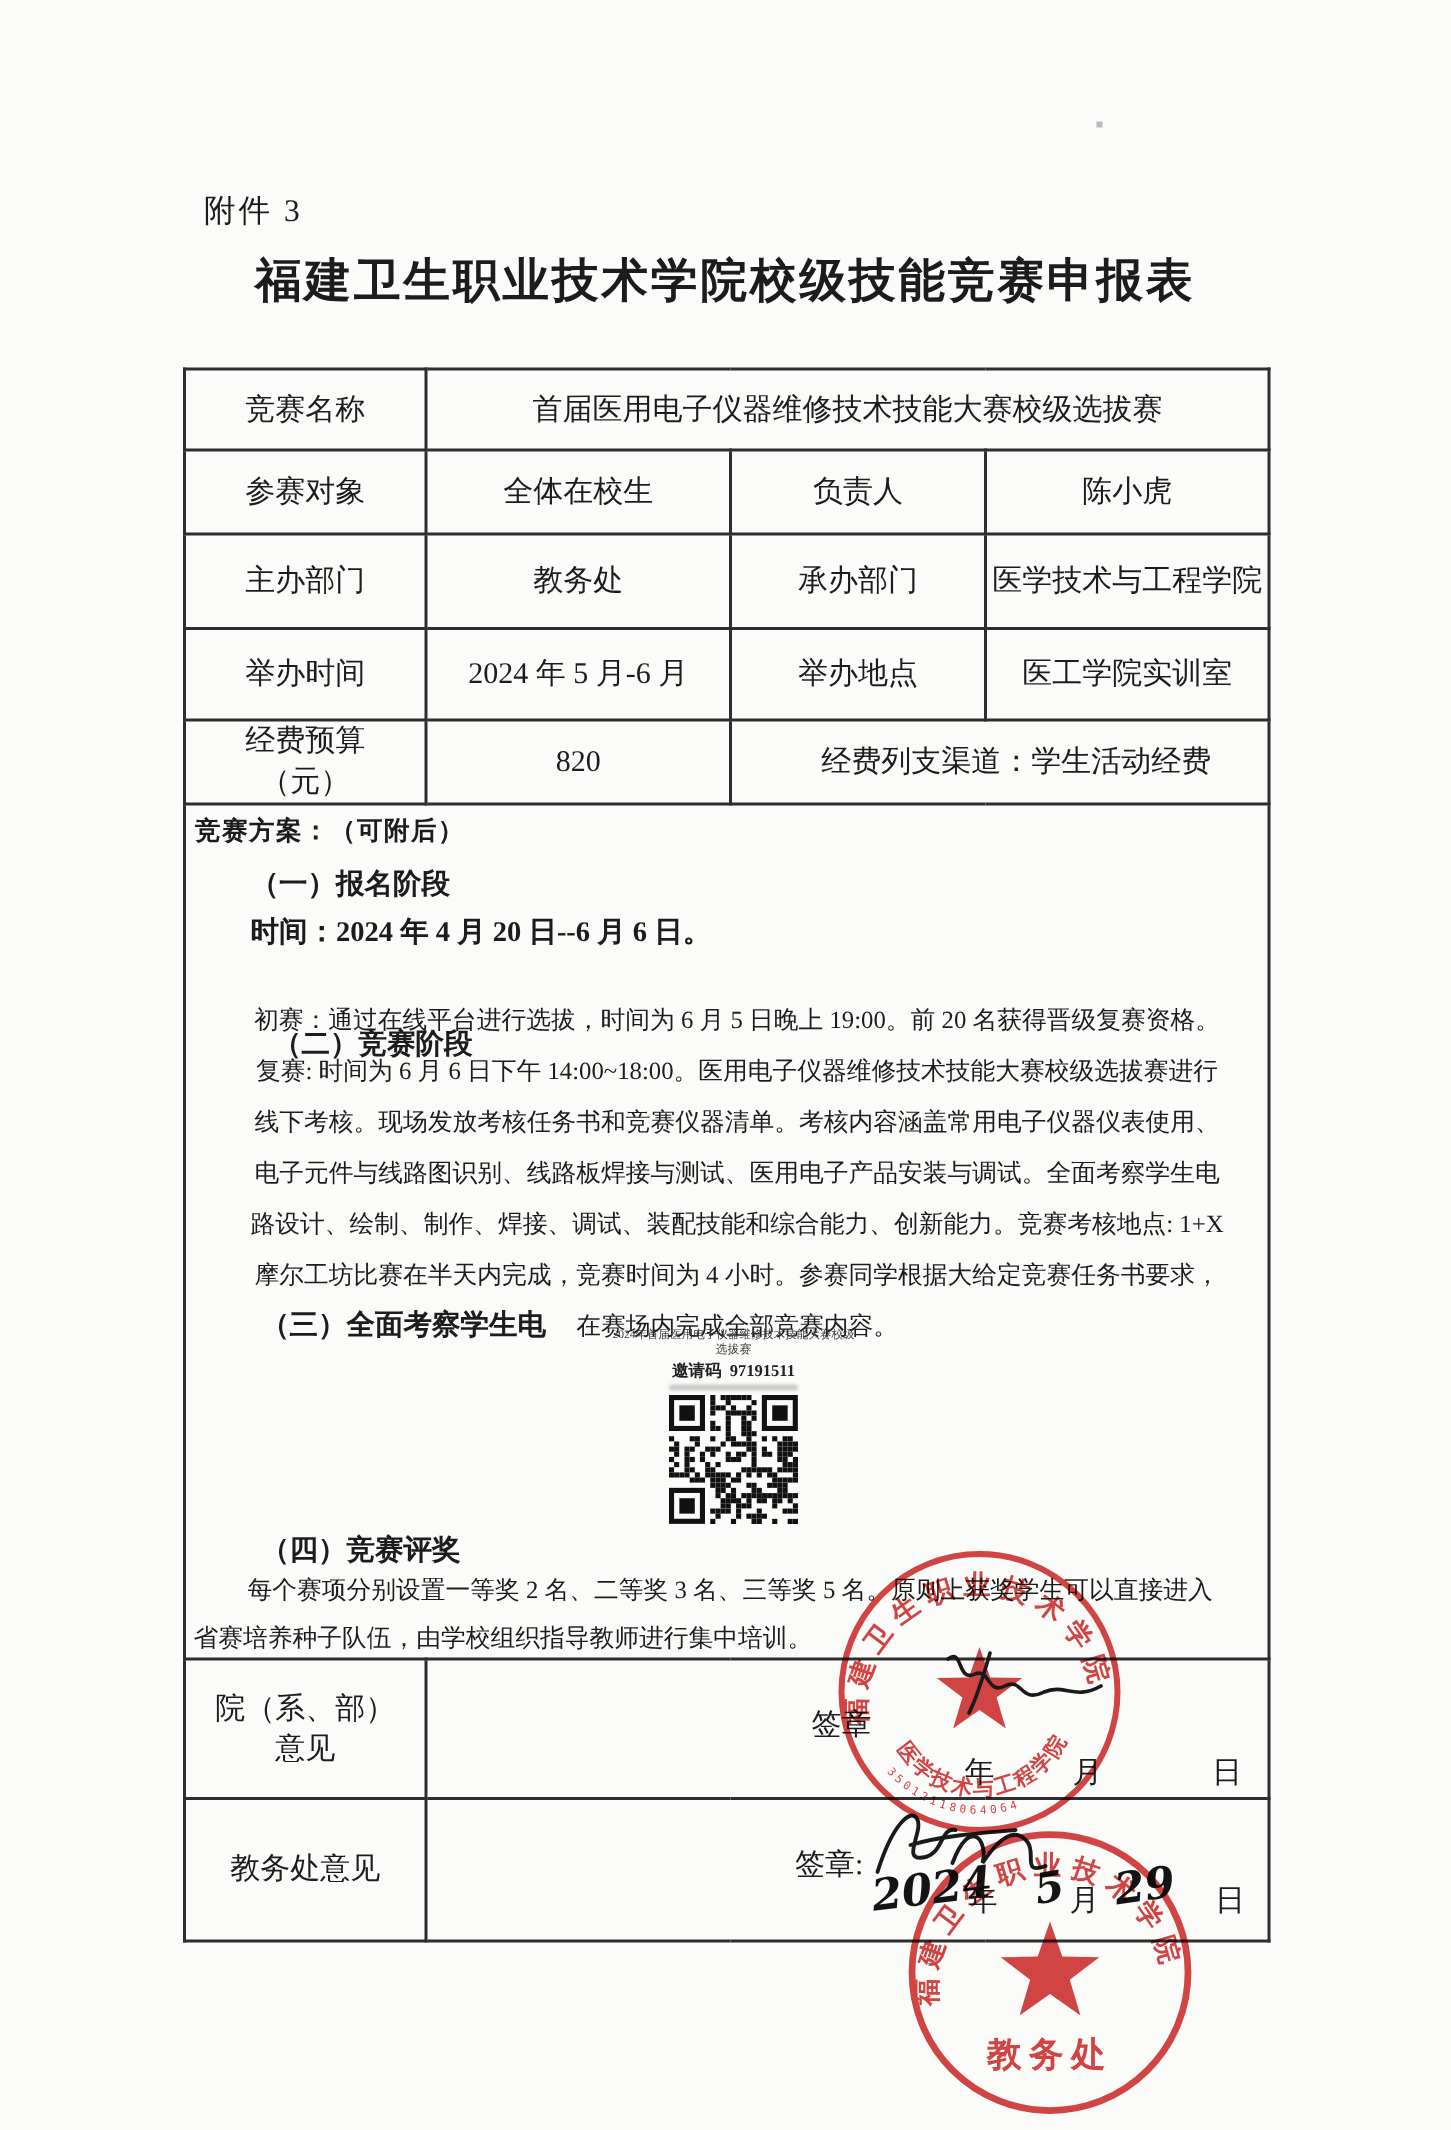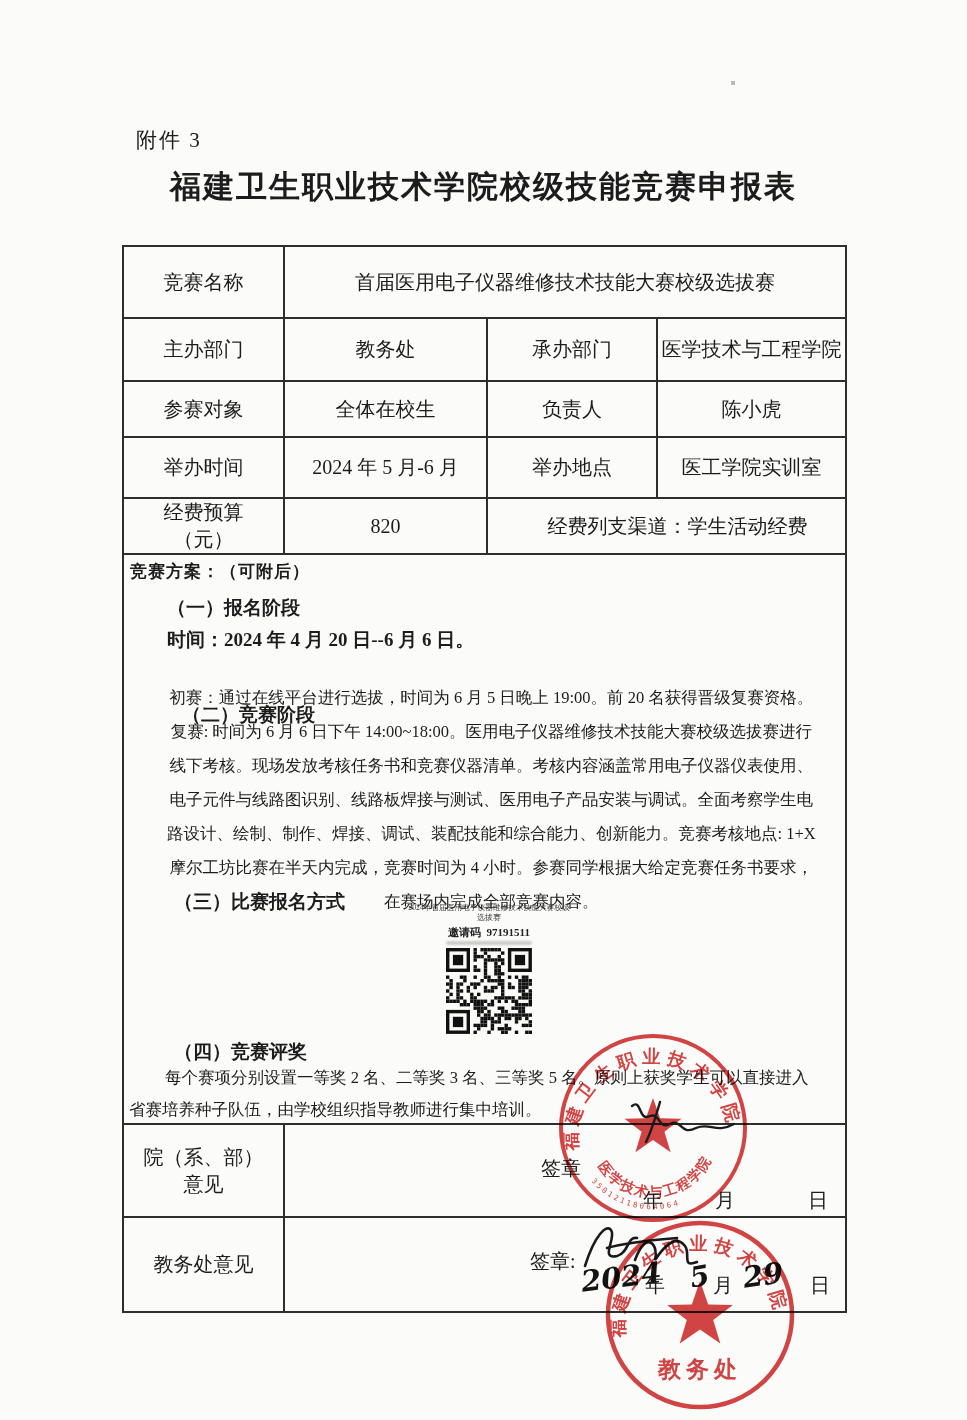--- a/index.html
+++ b/index.html
@@ -46,35 +46,35 @@
 <div class="abs title">福建卫生职业技术学院校级技能竞赛申报表</div>
 
 <table class="form">
   <colgroup>
       <col style="width:161px">
       <col style="width:203px">
       <col style="width:170px">
       <col style="width:189px">
     </colgroup>
   <tbody>
-      <tr style="height:72px">
+      <tr style="height:54px">
     <td>竞赛名称</td>
     <td colspan="3">首届医用电子仪器维修技术技能大赛校级选拔赛</td>
+  </tr>
+  <tr style="height:56px">
+    <td>参赛对象</td>
+    <td>全体在校生</td>
+    <td>负责人</td>
+    <td>陈小虎</td>
   </tr>
   <tr style="height:63px">
     <td>主办部门</td>
     <td>教务处</td>
     <td>承办部门</td>
     <td>医学技术与工程学院</td>
-  </tr>
-  <tr style="height:56px">
-    <td>参赛对象</td>
-    <td>全体在校生</td>
-    <td>负责人</td>
-    <td>陈小虎</td>
   </tr>
   <tr style="height:61px">
     <td>举办时间</td>
     <td>2024 年 5 月-6 月</td>
     <td>举办地点</td>
     <td>医工学院实训室</td>
   </tr>
   <tr style="height:54px">
     <td>
       <div>经费预算</div>
@@ -91,21 +91,21 @@
       <div class="plan-block h-bold" style="left:58px;top:102px;margin-top:45px;">（二）竞赛阶段</div>
       <div class="plan-block" style="left:43px;top:126px;">
         <div class="body-line">初赛：通过在线平台进行选拔，时间为 6 月 5 日晚上 19:00。前 20 名获得晋级复赛资格。</div>
         <div class="body-line">复赛: 时间为 6 月 6 日下午 14:00~18:00。医用电子仪器维修技术技能大赛校级选拔赛进行</div>
         <div class="body-line">线下考核。现场发放考核任务书和竞赛仪器清单。考核内容涵盖常用电子仪器仪表使用、</div>
         <div class="body-line">电子元件与线路图识别、线路板焊接与测试、医用电子产品安装与调试。全面考察学生电</div>
         <div class="body-line">路设计、绘制、制作、焊接、调试、装配技能和综合能力、创新能力。竞赛考核地点: 1+X</div>
         <div class="body-line">摩尔工坊比赛在半天内完成，竞赛时间为 4 小时。参赛同学根据大给定竞赛任务书要求，</div>
         <div class="body-line">在赛场内完成全部竞赛内容。</div>
       </div>
-      <div class="plan-block h-bold" style="left:50px;top:334px;">（三）比赛报名方式</div>
+      <div class="plan-block h-bold" style="left:50px;top:334px;">（三）全面考察学生电</div>
       <div class="qr-wrap">
         <div class="qr-cap1">2024年首届医用电子仪器维修技术技能大赛校级</div>
         <div class="qr-cap2">选拔赛</div>
         <div class="qr-invite">
           <span>邀请码</span>&nbsp;&nbsp;<span>97191511</span>
         </div>
         <div class="qr-smudge"></div>
         <svg width="86" height="86" viewBox="0 0 86 86" style="display:block;margin:0 auto;" fill="#111">
               <rect x="27.5" y="0.0" width="3.4" height="3.4"></rect>
               <rect x="34.4" y="0.0" width="3.4" height="3.4"></rect>

